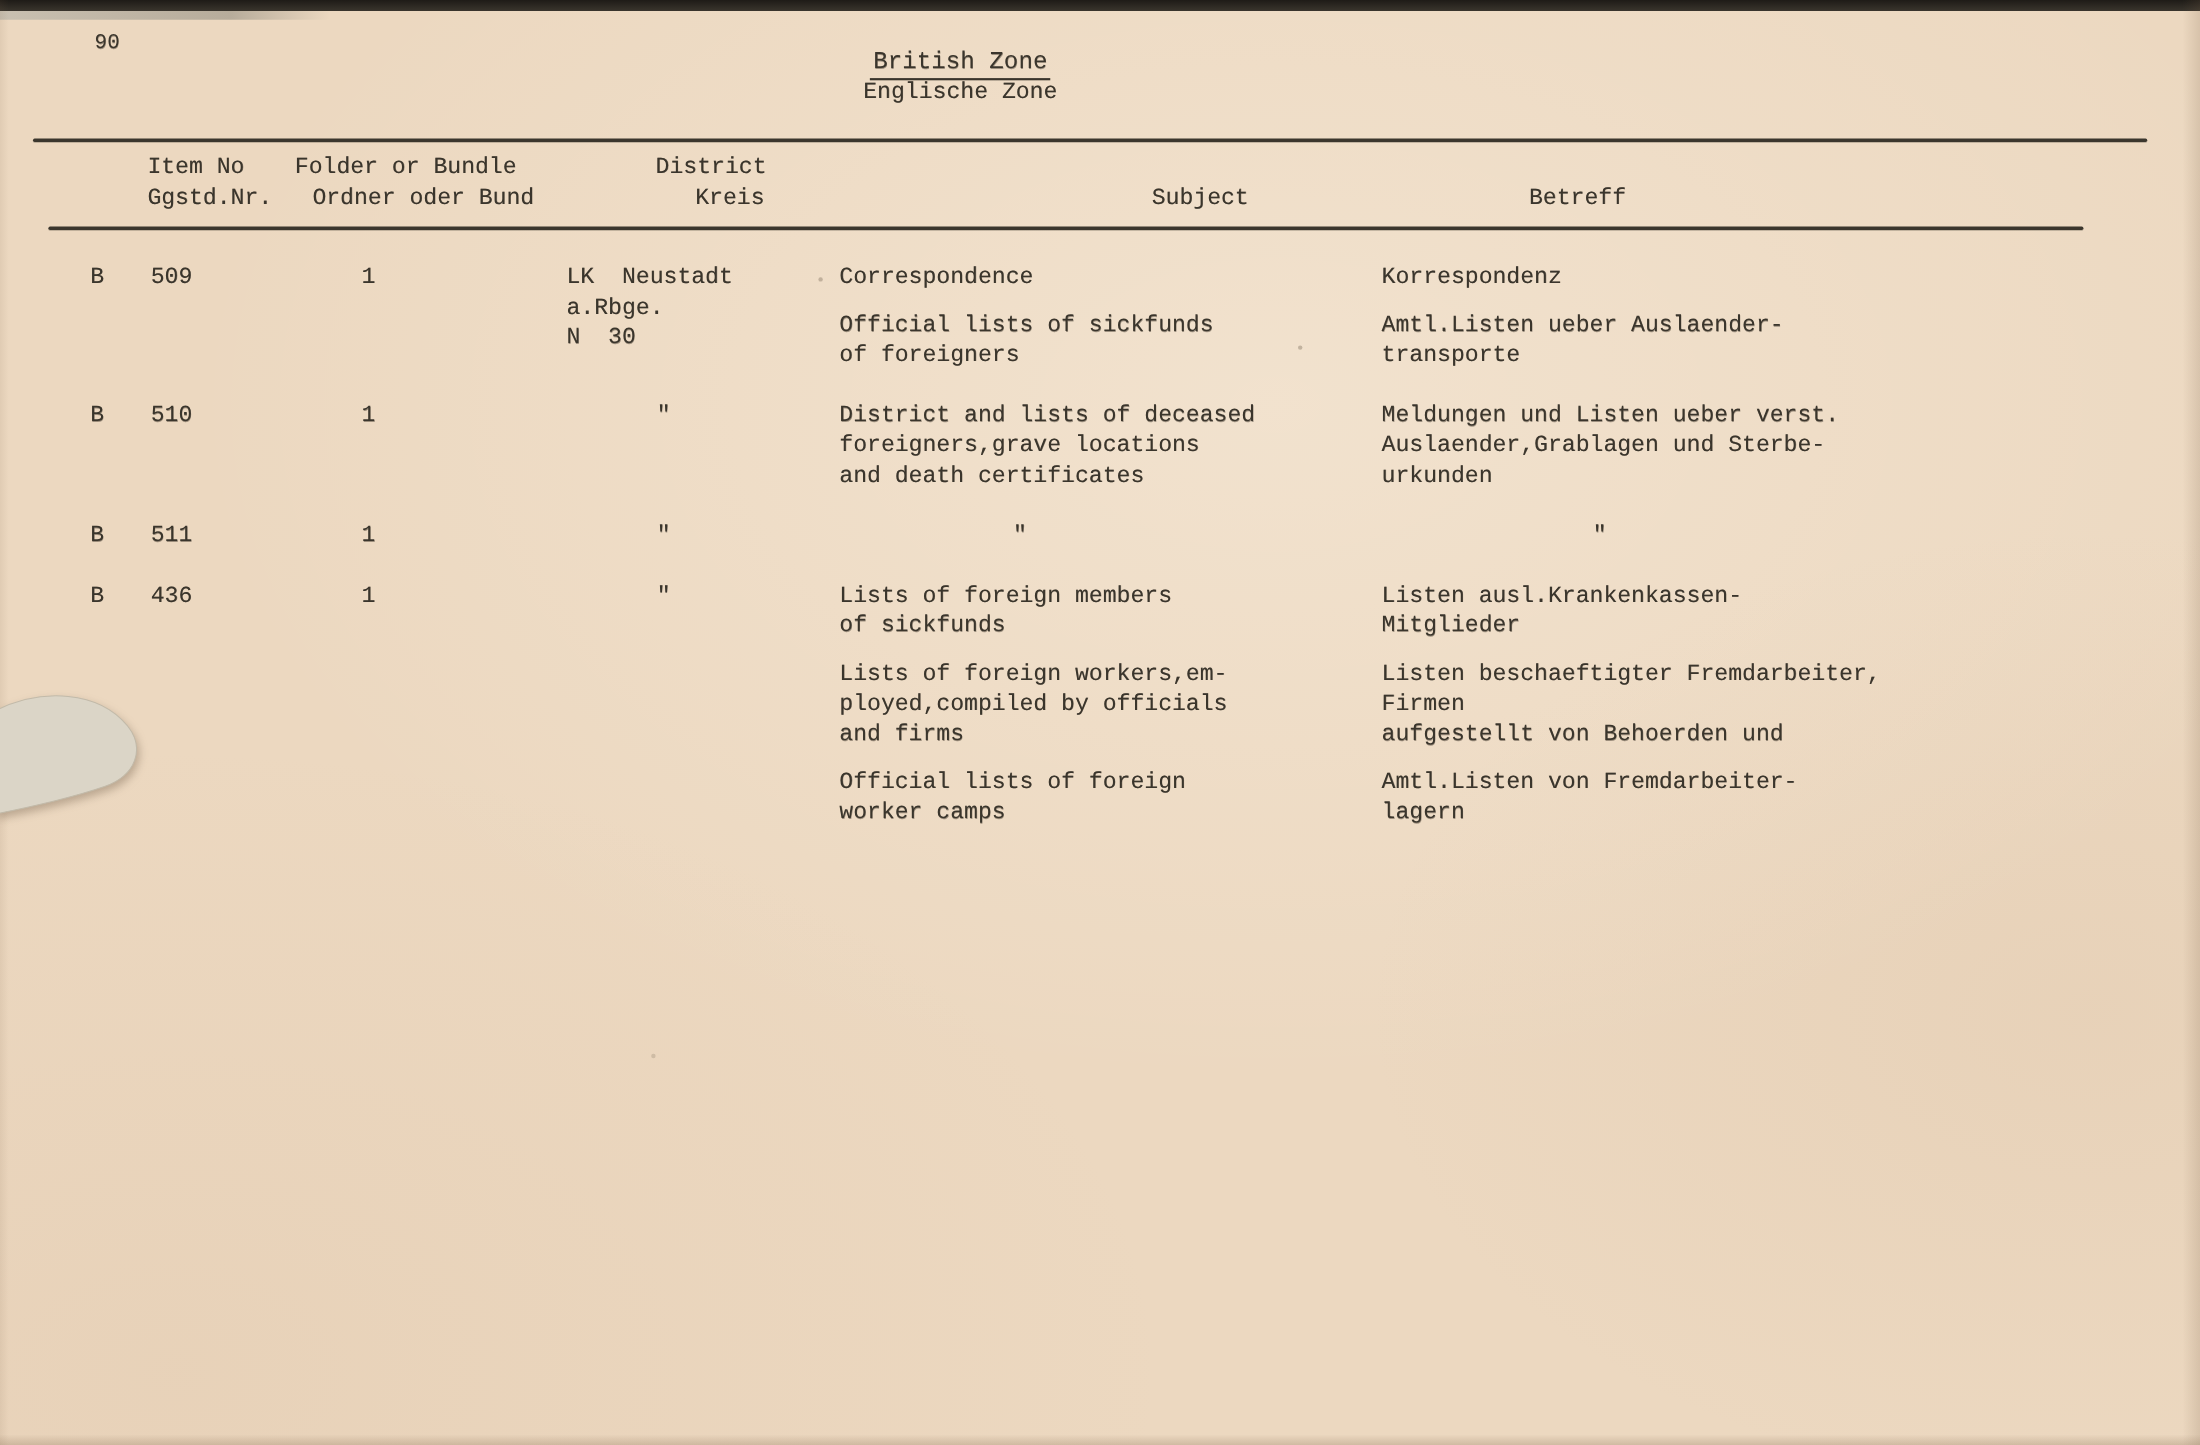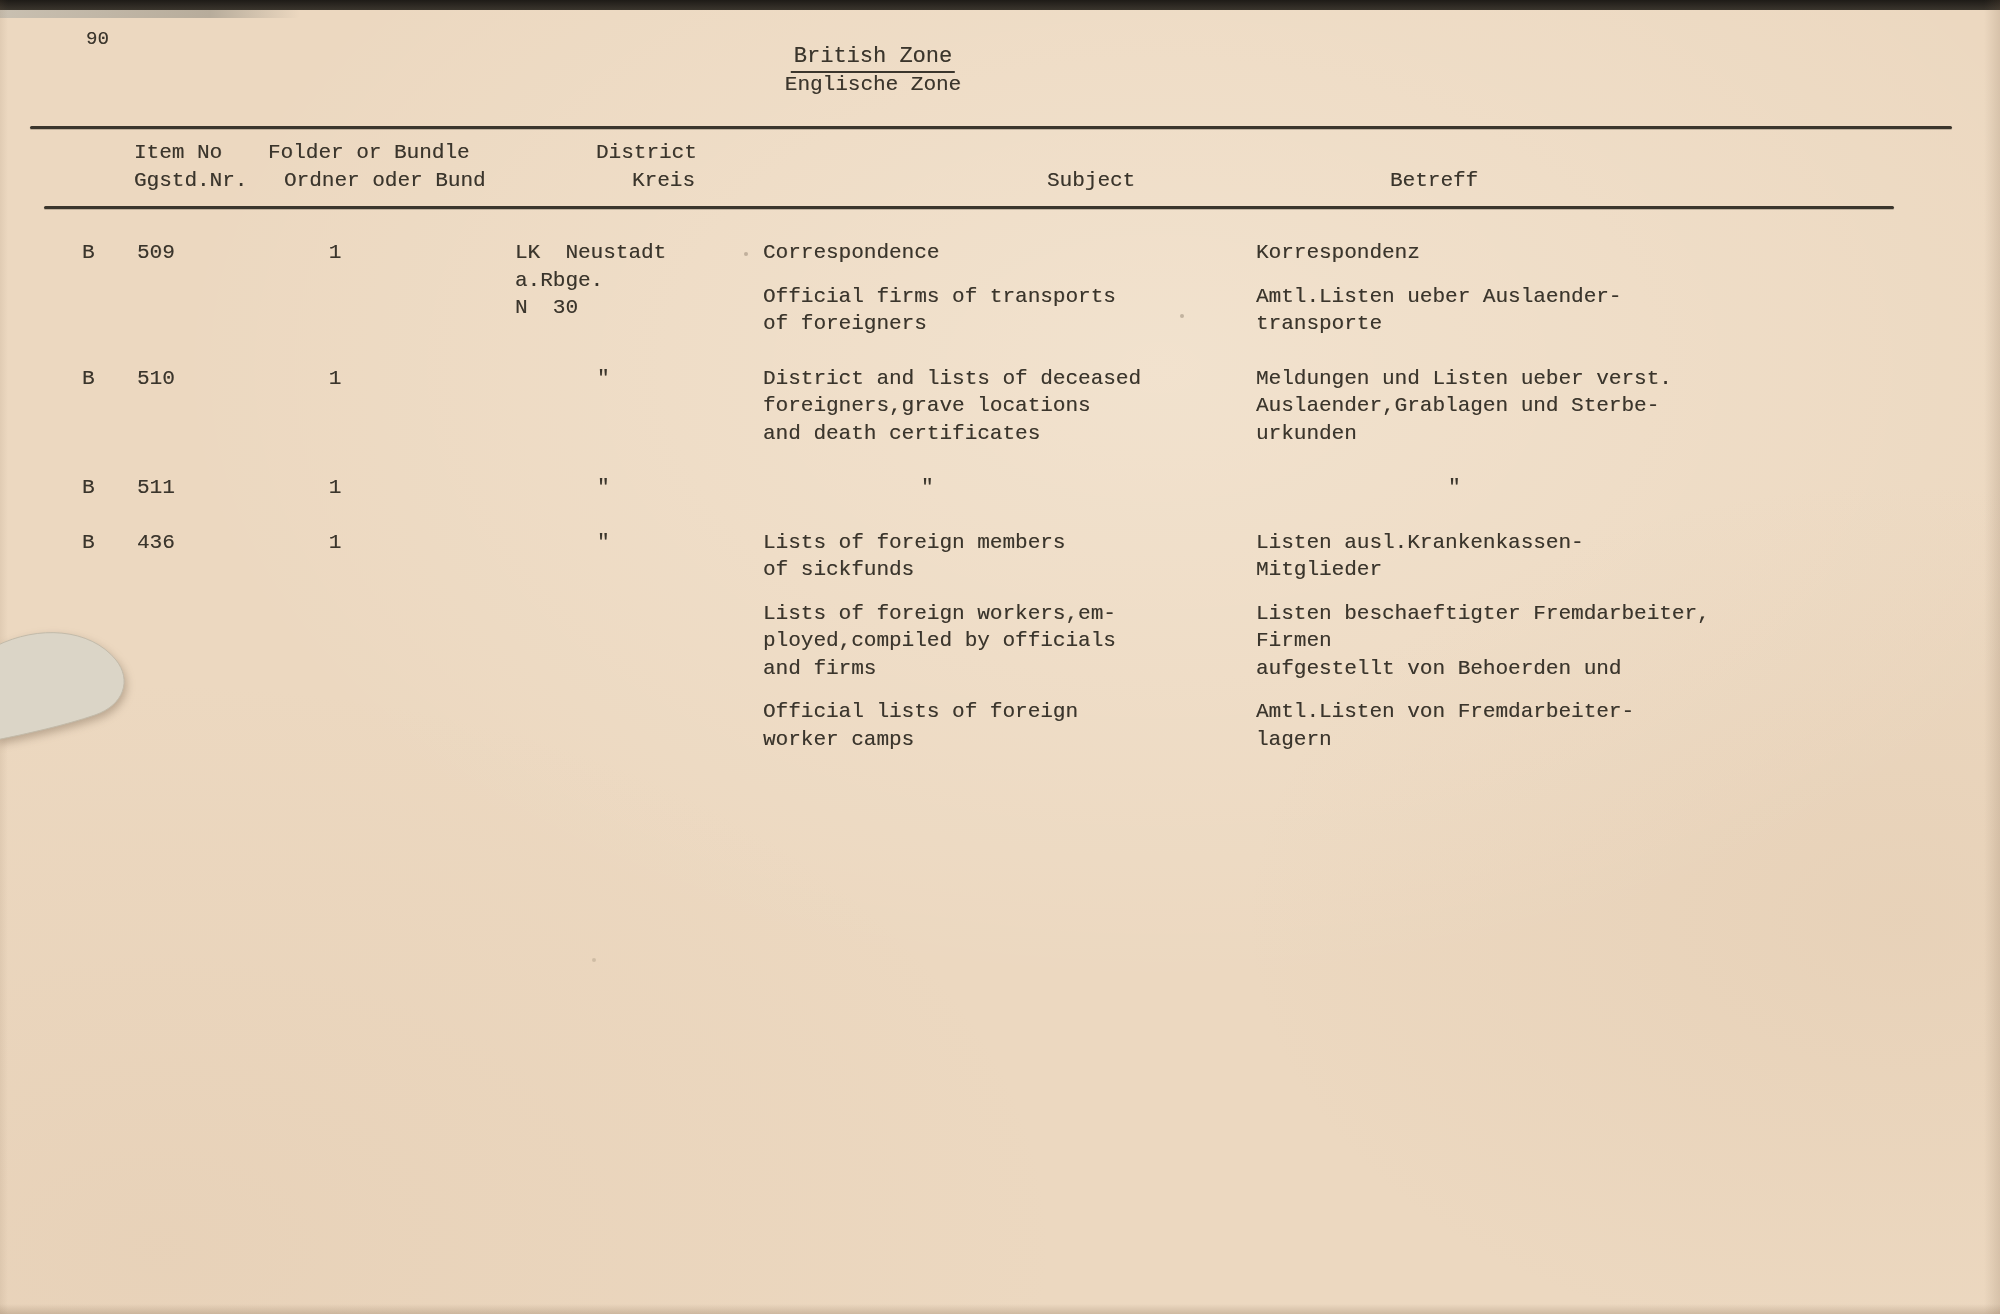--- a/index.html
+++ b/index.html
@@ -114,21 +114,21 @@
         <div class="entry">
           <div class="subject cell">
             <div class="line">Correspondence</div>
           </div>
           <div class="betreff cell">
             <div class="line">Korrespondenz</div>
           </div>
         </div>
         <div class="entry">
           <div class="subject cell">
-            <div class="line">Official firms of transports</div>
+            <div class="line">Official lists of sickfunds</div>
             <div class="line">of foreigners</div>
           </div>
           <div class="betreff cell">
             <div class="line">Amtl.Listen ueber Auslaender-</div>
             <div class="line">transporte</div>
           </div>
         </div>
       </div>
     </div>
     <div class="row">

